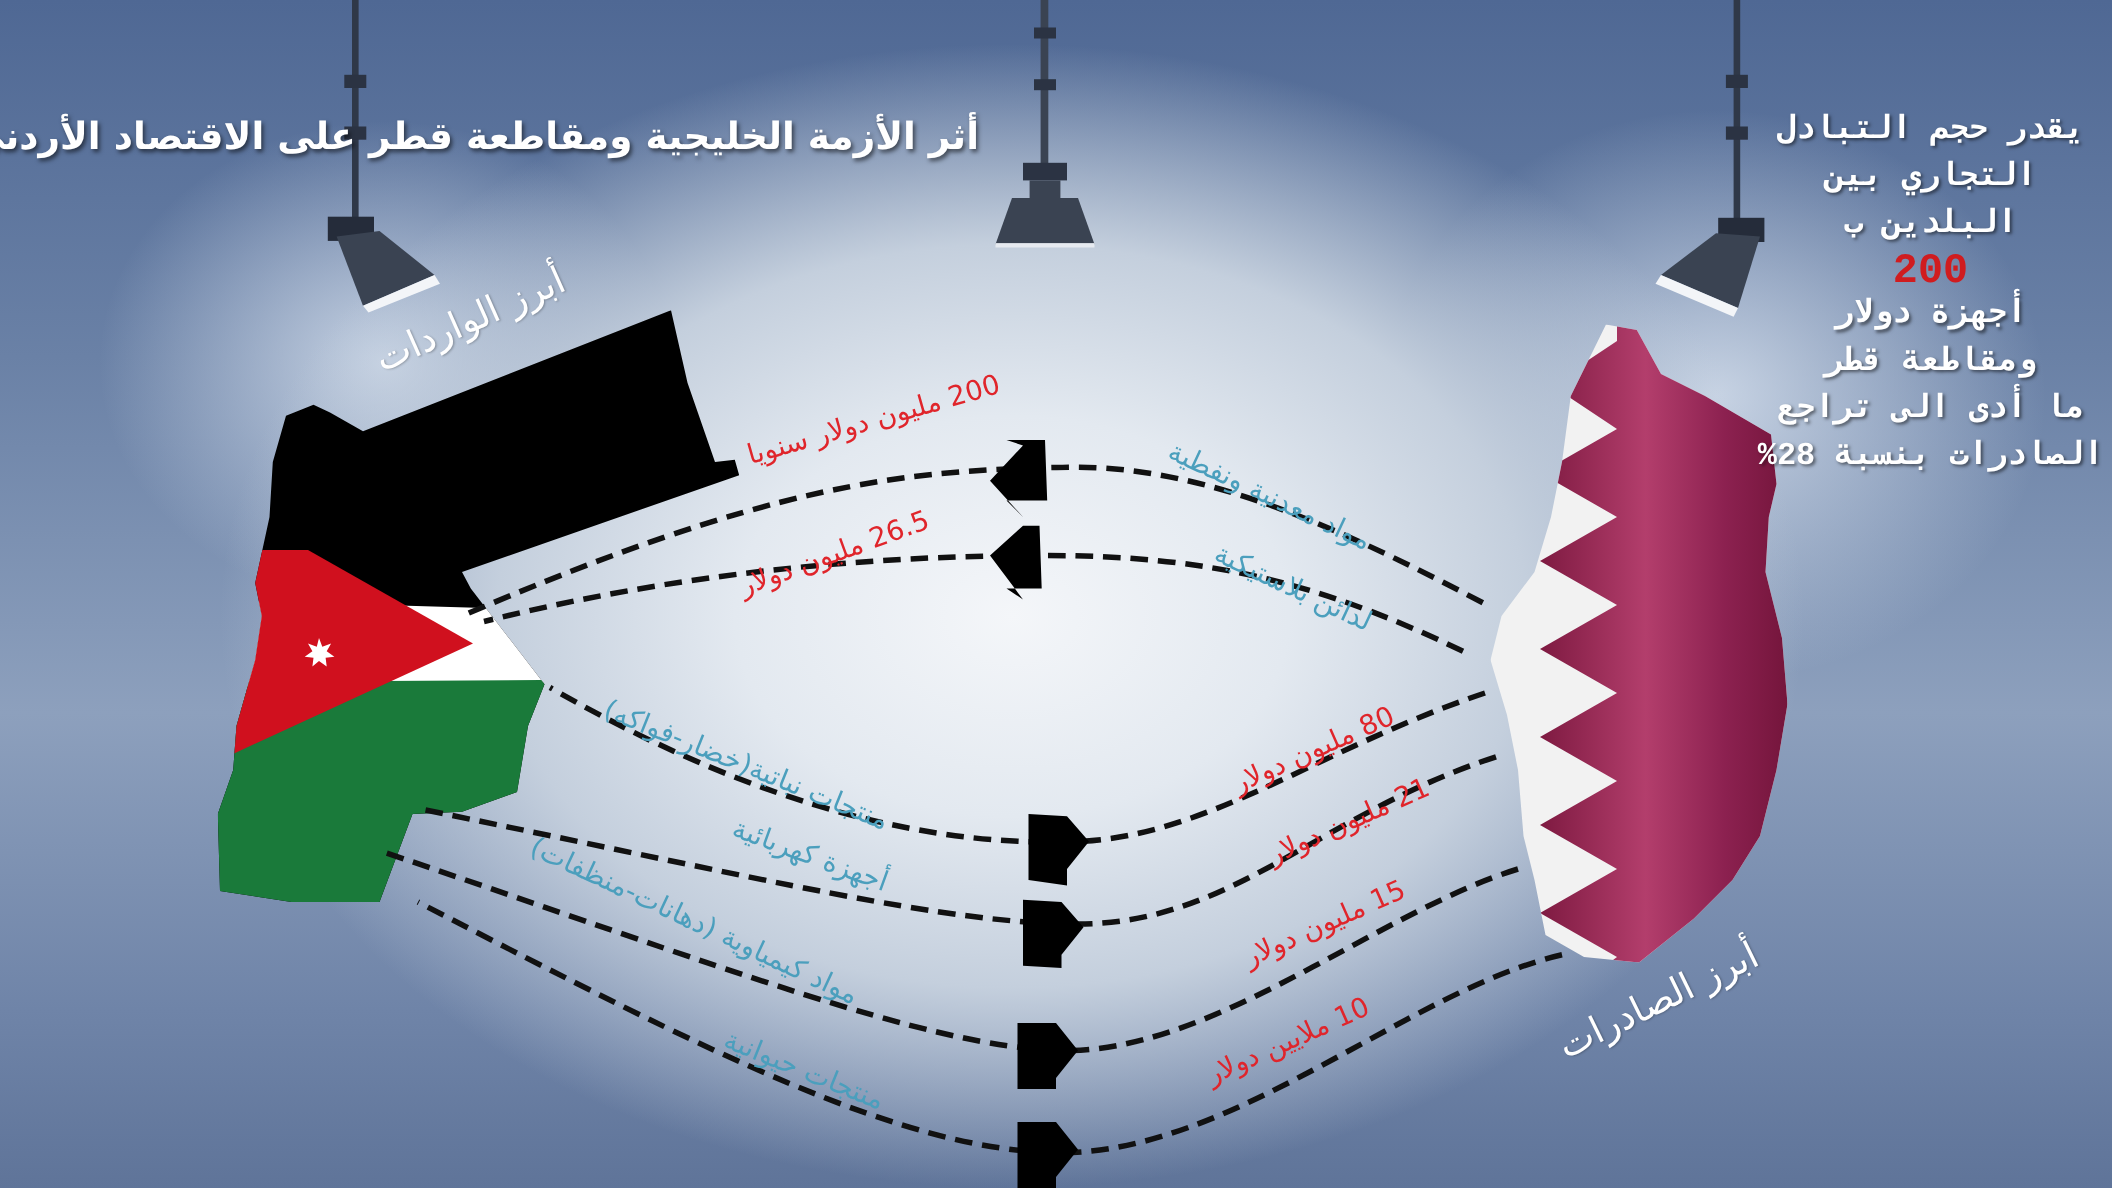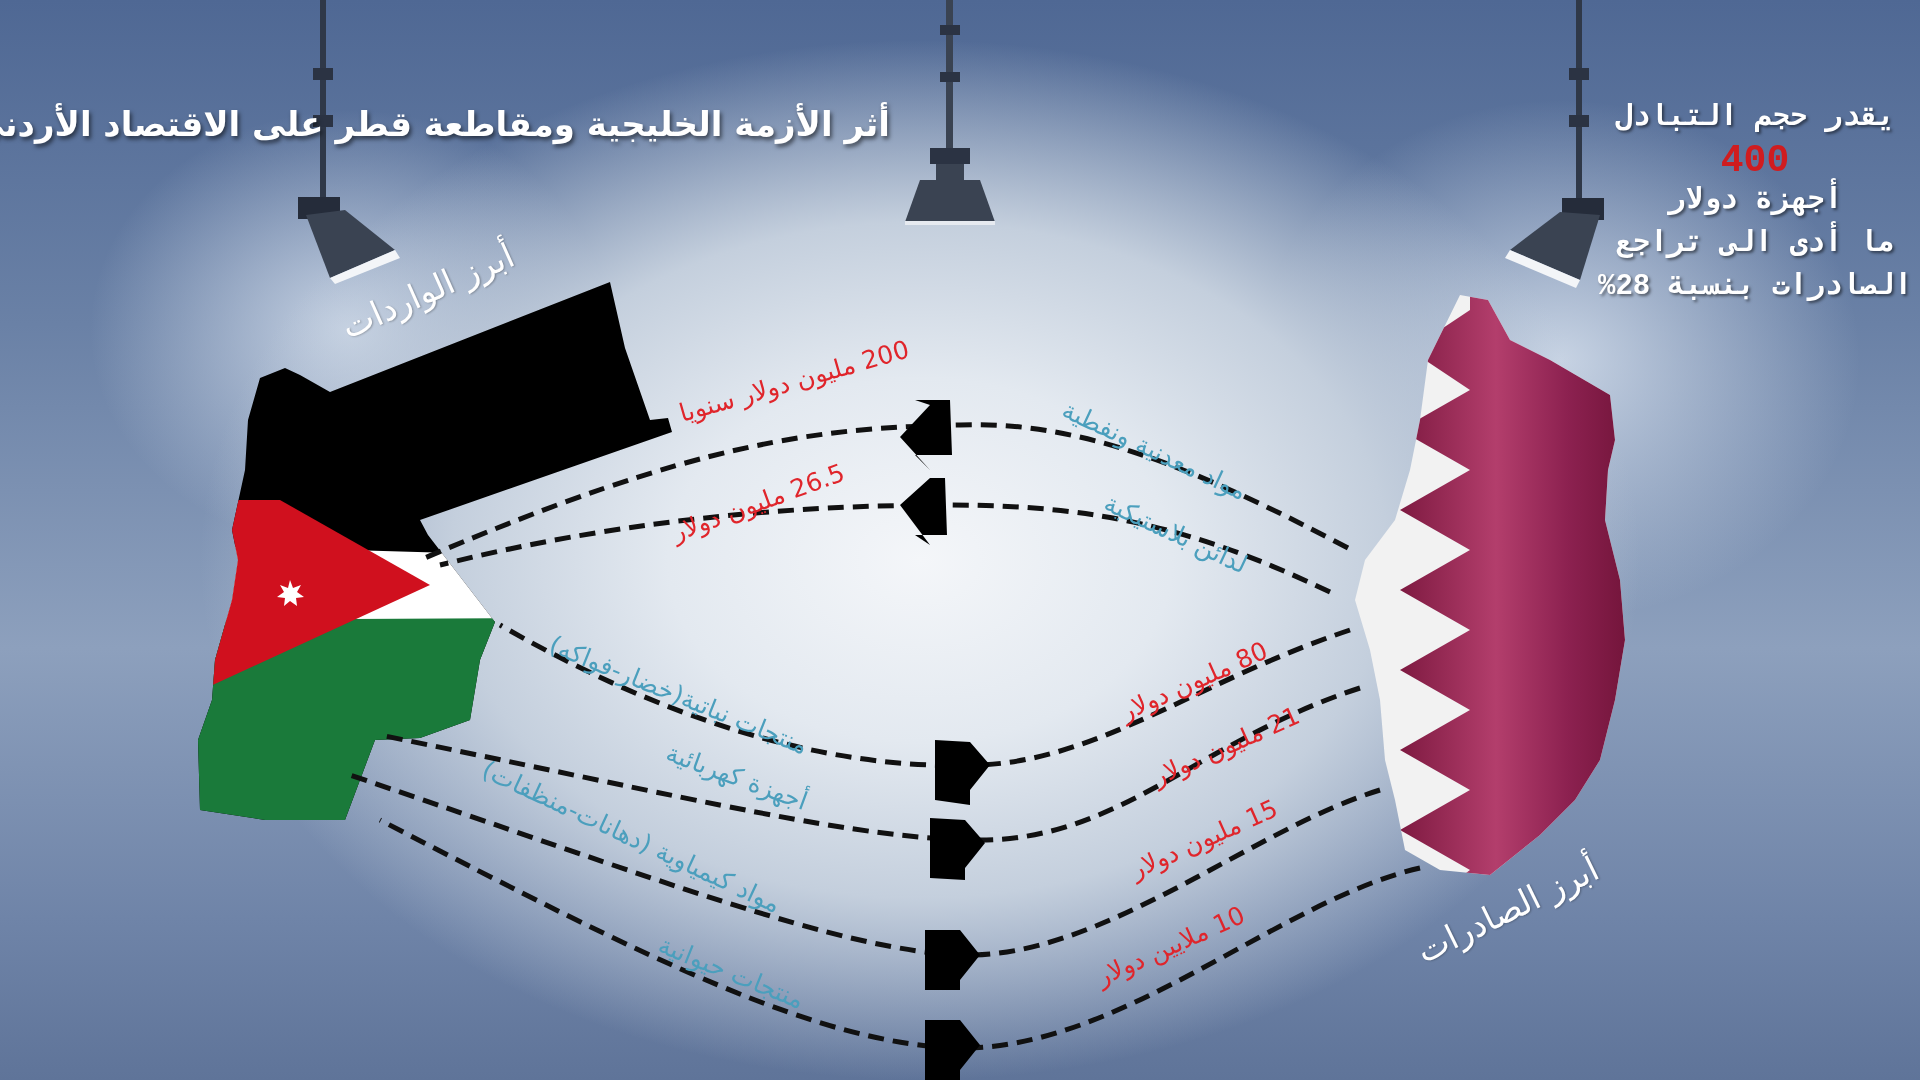--- a/index.html
+++ b/index.html
@@ -116,24 +116,26 @@
     <polygon points="930,818 965,820 985,843 965,868 965,880 930,878"></polygon>
     <polygon points="925,930 960,930 980,955 960,980 960,990 925,990"></polygon>
     <polygon points="925,1020 960,1020 980,1045 960,1070 960,1080 925,1080"></polygon>
   </g>
 </svg>
 
 <div class="abs title">أثر الأزمة الخليجية ومقاطعة قطر على الاقتصاد الأردني</div>
 
 <div class="abs info">
   <div>يقدر حجم التبادل</div>
+  <div>التجاري بين البلدين ب</div>
   <div>
-    <span class="hl">400</span>
+    <span class="hl">200</span>
   </div>
   <div style="margin-top:-6px;">أجهزة دولار</div>
+  <div>ومقاطعة قطر</div>
   <div>ما أدى الى تراجع</div>
   <div>الصادرات بنسبة 28%</div>
 </div>
 
 <div class="abs label-white" style="left:335px; top:310px; transform:rotate(-24deg); transform-origin:left top;">أبرز الواردات</div>
 <div class="abs label-white" style="left:1410px; top:935px; transform:rotate(-26deg); transform-origin:left top;">أبرز الصادرات</div>
 
 <div class="abs lbl-red" style="left:676px; top:400px; transform:rotate(-16deg); transform-origin:left top;">200 مليون دولار سنويا</div>
 <div class="abs lbl-red" style="left:668px; top:520px; transform:rotate(-20deg); transform-origin:left top;">26.5 مليون دولار</div>
 

